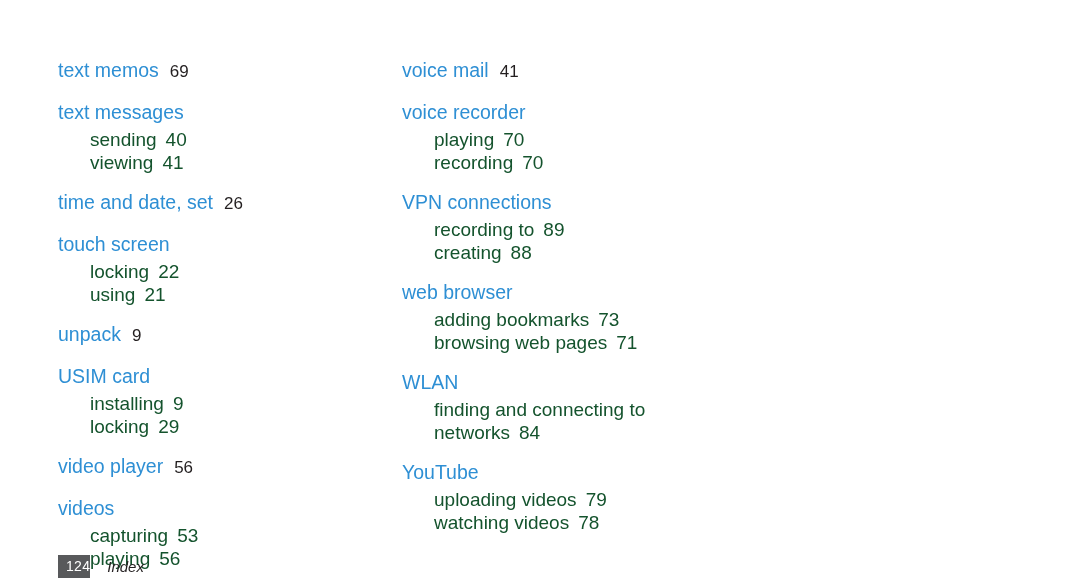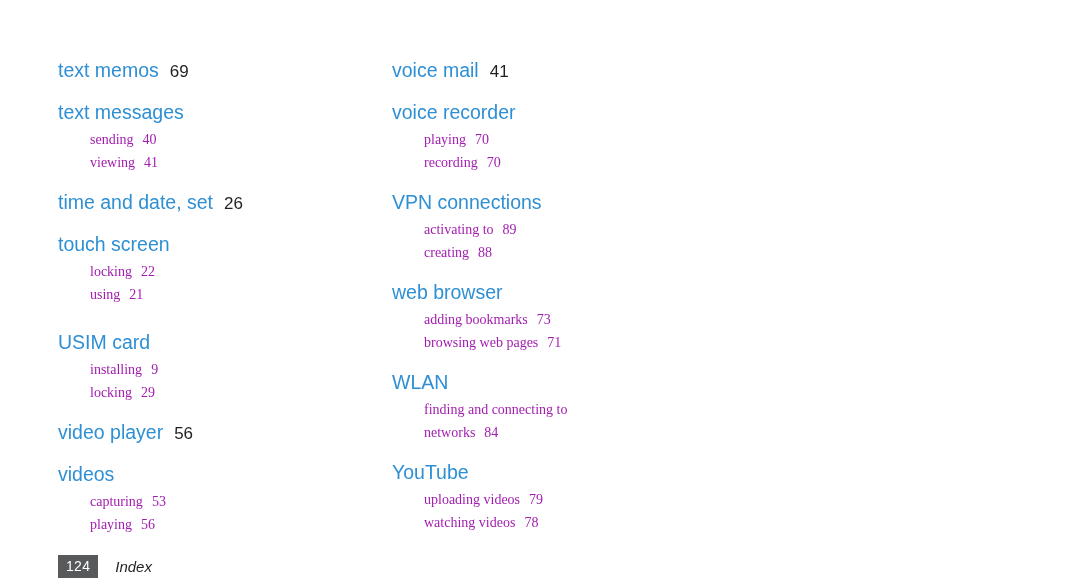--- a/index.html
+++ b/index.html
@@ -26,64 +26,63 @@
     left: 0;
     top: 38px;
     width: 1080px;
     display: flex;
     flex-direction: row;
   }
   .column {
     width: 330px;
   }
   .column.left { margin-left: 58px; }
-  .column.right { margin-left: 4px; }
+  .column.right { margin-left: 14px; }
 
   .entry {
     margin-bottom: 0px;
   }
   .entry-head {
     color: #2e8fd4;
     font-size: 19.5px;
     line-height: 32px;
     white-space: nowrap;
     font-weight: 400;
   }
   .entry-head .page-num {
     color: #231f20;
     font-size: 17px;
     margin-left: 11px;
   }
   .sub {
-    font-size: 14px;
+    font-size: 19px;
     line-height: 23px;
-    color: #a21caf;
+    color: #14532d;
     margin-left: 32px;
     white-space: nowrap;
-    font-family: Liberation Serif, serif;
   }
   .sub .page-num {
     margin-left: 9px;
   }
   .gap-sm { height: 8px; }
   .gap-md { height: 12px; }
 
   .footer {
     position: absolute;
     left: 58px;
     bottom: 24px;
     display: flex;
     align-items: center;
   }
   .folio {
     background: #58595b;
     color: #ffffff;
     font-size: 14px;
     line-height: 20px;
-    padding: 1px 8px 2px 8px;
+    padding: 1px 0 2px 8px;
     letter-spacing: 0.3px;
   }
   .footer-label {
     margin-left: 17px;
     font-style: italic;
     font-size: 15px;
     color: #231f20;
   }
 </style>
 </head>
@@ -106,20 +105,21 @@
           <div class="entry-head"><span>time and date, set</span><span class="page-num">26</span></div>
           <div class="gap-sm"></div>
         </div>
         <div class="entry">
           <div class="entry-head"><span>touch screen</span></div>
           <div class="sub"><span>locking</span><span class="page-num">22</span></div>
           <div class="sub"><span>using</span><span class="page-num">21</span></div>
           <div class="gap-md"></div>
         </div>
         <div class="entry">
+          <div class="entry-head"><span>unpack</span><span class="page-num">9</span></div>
           <div class="gap-sm"></div>
         </div>
         <div class="entry">
           <div class="entry-head"><span>USIM card</span></div>
           <div class="sub"><span>installing</span><span class="page-num">9</span></div>
           <div class="sub"><span>locking</span><span class="page-num">29</span></div>
           <div class="gap-md"></div>
         </div>
         <div class="entry">
           <div class="entry-head"><span>video player</span><span class="page-num">56</span></div>
@@ -138,21 +138,21 @@
           <div class="gap-sm"></div>
         </div>
         <div class="entry">
           <div class="entry-head"><span>voice recorder</span></div>
           <div class="sub"><span>playing</span><span class="page-num">70</span></div>
           <div class="sub"><span>recording</span><span class="page-num">70</span></div>
           <div class="gap-md"></div>
         </div>
         <div class="entry">
           <div class="entry-head"><span>VPN connections</span></div>
-          <div class="sub"><span>activating to</span><span class="page-num">89</span></div>
+          <div class="sub"><span>recording to</span><span class="page-num">89</span></div>
           <div class="sub"><span>creating</span><span class="page-num">88</span></div>
           <div class="gap-md"></div>
         </div>
         <div class="entry">
           <div class="entry-head"><span>web browser</span></div>
           <div class="sub"><span>adding bookmarks</span><span class="page-num">73</span></div>
           <div class="sub"><span>browsing web pages</span><span class="page-num">71</span></div>
           <div class="gap-md"></div>
         </div>
         <div class="entry">

